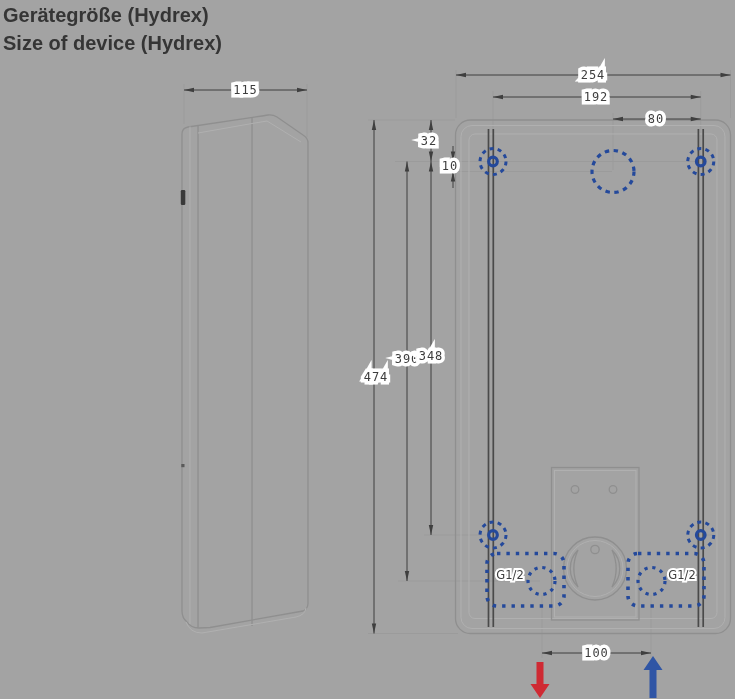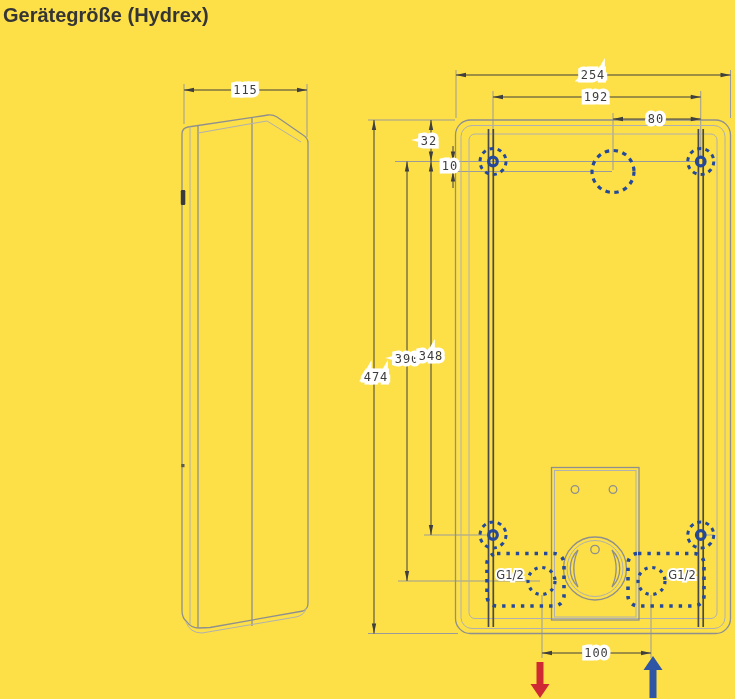--- a/index.html
+++ b/index.html
@@ -1,16 +1,16 @@
 <!DOCTYPE html>
 <html><head>
 <meta charset="utf-8">
 <style>
   html,body{margin:0;padding:0;background:#fff;}
-  .page{position:relative;width:735px;height:699px;background:#fde047;overflow:hidden;
+  .page{position:relative;width:735px;height:699px;background:#a3a3a3;overflow:hidden;
         font-family:"Liberation Sans", sans-serif;}
   .titles{position:absolute;left:3px;top:1px;}
   .titles h1{margin:0;font-size:20px;line-height:28px;font-weight:bold;color:#353535;
              font-family:"Liberation Sans", sans-serif;}
   svg{position:absolute;left:0;top:0;}
   .ext{stroke:#9b9b9b;stroke-width:1;fill:none;}
   .dim{stroke:#3f3f3f;stroke-width:1;fill:none;}
   .dimhead{fill:#3f3f3f;stroke:none;}
   .dimtxt{font-family:"DejaVu Sans Mono", monospace;font-size:12px;letter-spacing:1px;
           fill:#3d3d3d;stroke:#fff;stroke-width:7px;paint-order:stroke;text-anchor:middle;}
@@ -21,20 +21,21 @@
   .rail{stroke:#4a4a4a;stroke-width:1.7;fill:none;}
   .navy{stroke:#24499b;fill:none;}
 </style>
 </head>
 <body>
 
 <div class="page">
 
   <div class="titles">
     <h1>Gerätegröße (Hydrex)</h1>
+    <h1>Size of device (Hydrex)</h1>
   </div>
 
   <svg width="735" height="699" viewBox="0 0 735 699">
 
     <g class="ext">
       <path d="M184,84 V124"></path>
         <path d="M307,84 V137"></path>
       <path d="M456,70 V118"></path>
         <path d="M730.5,70 V118"></path>
       <path d="M493,91 V156"></path>

